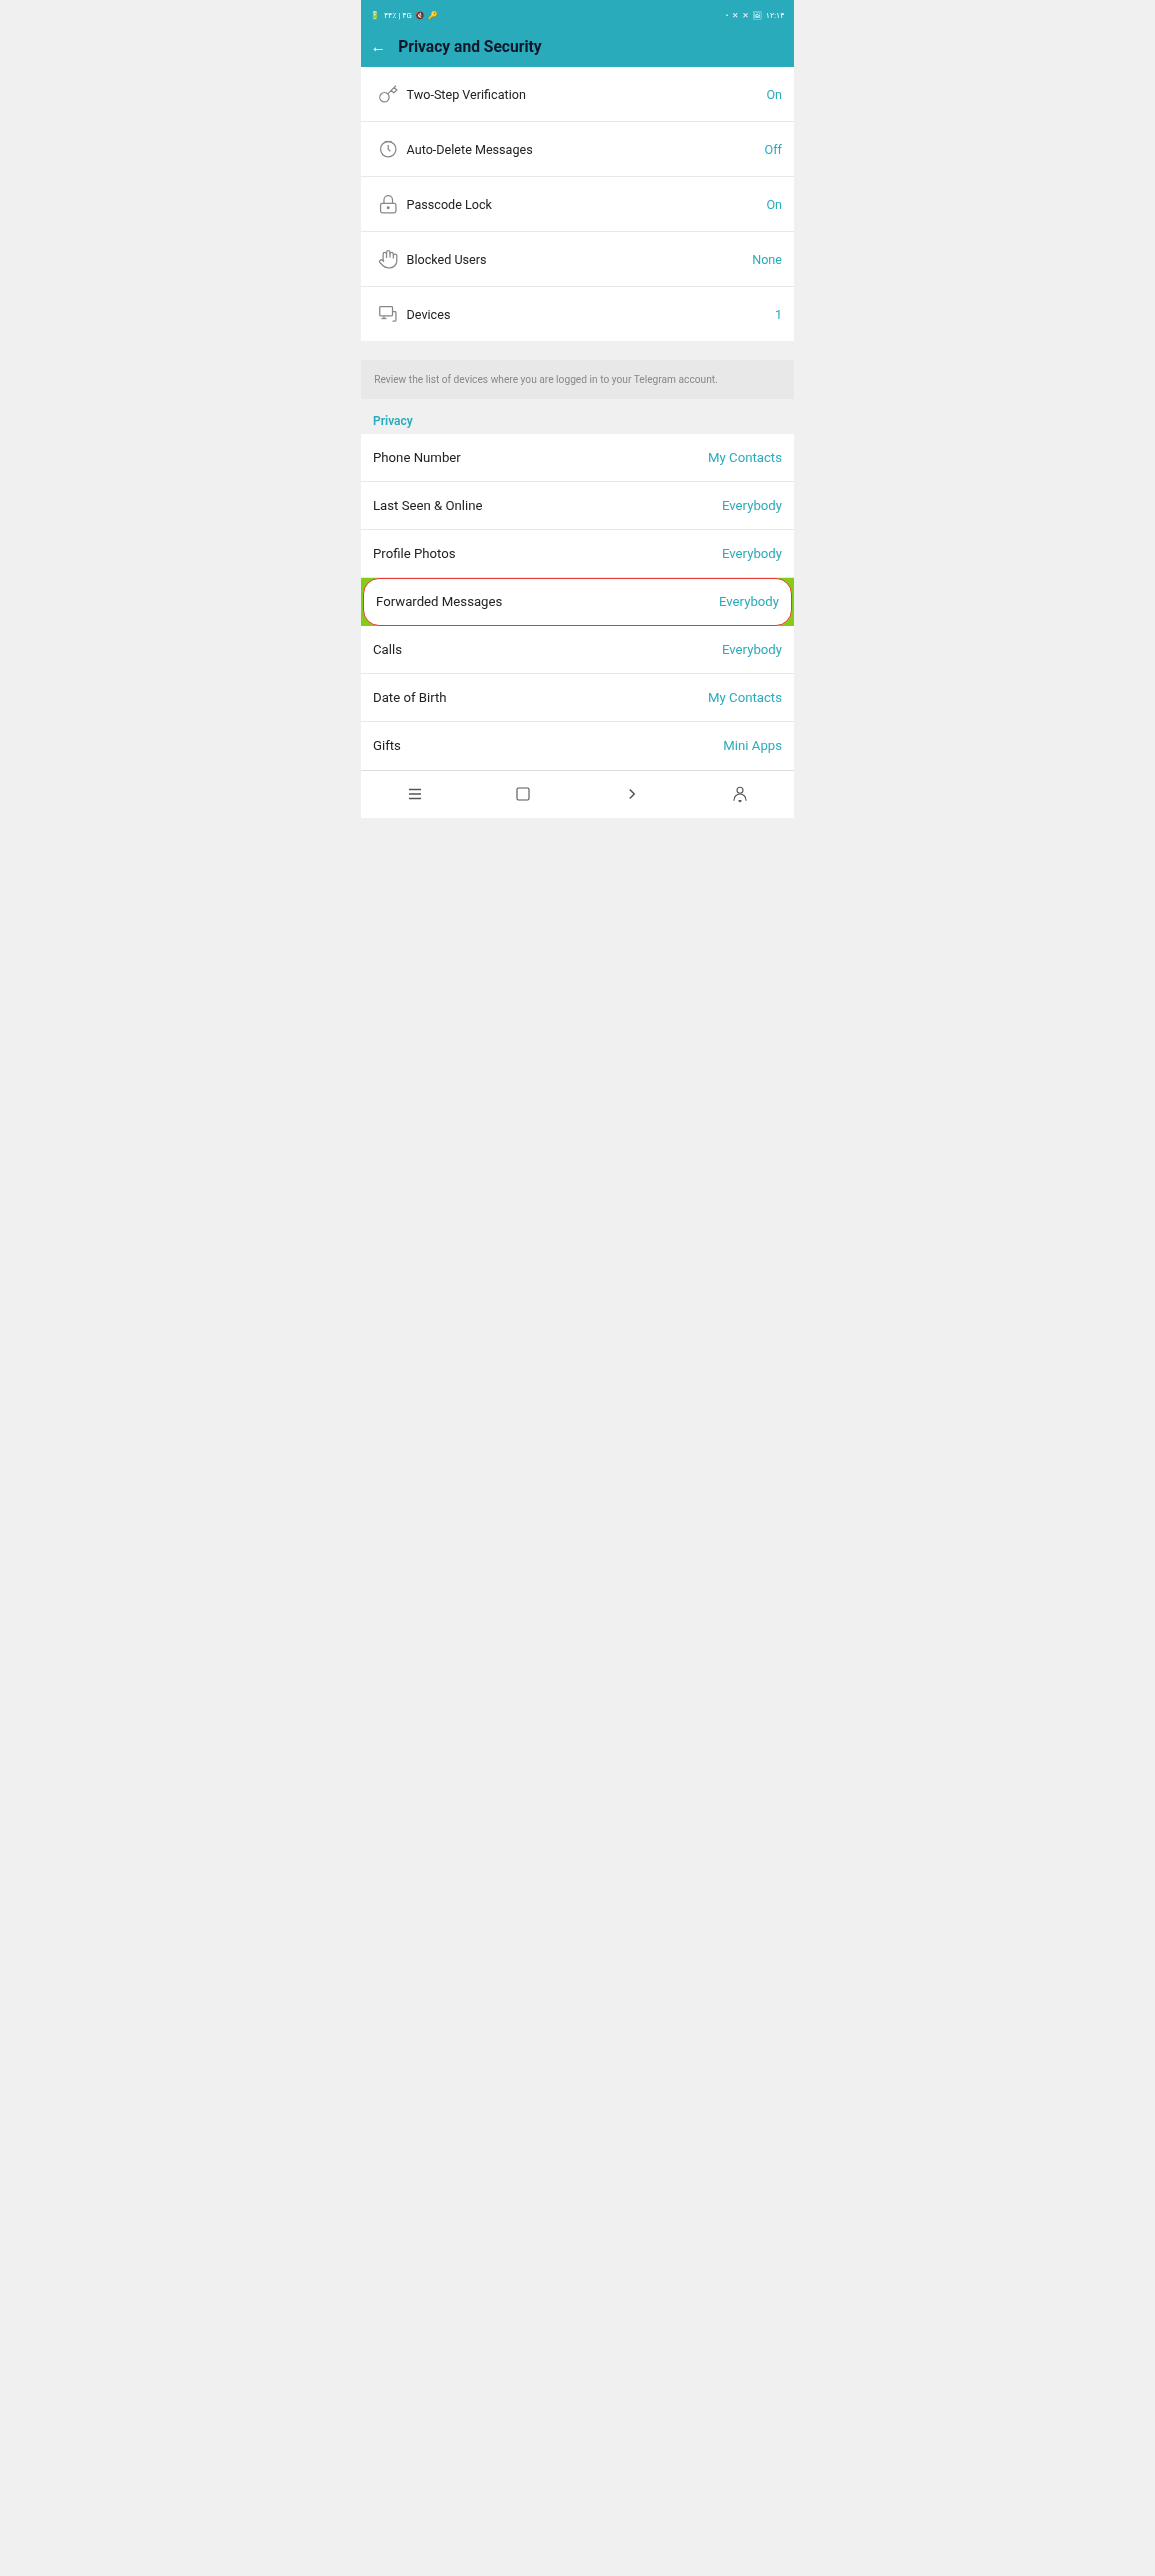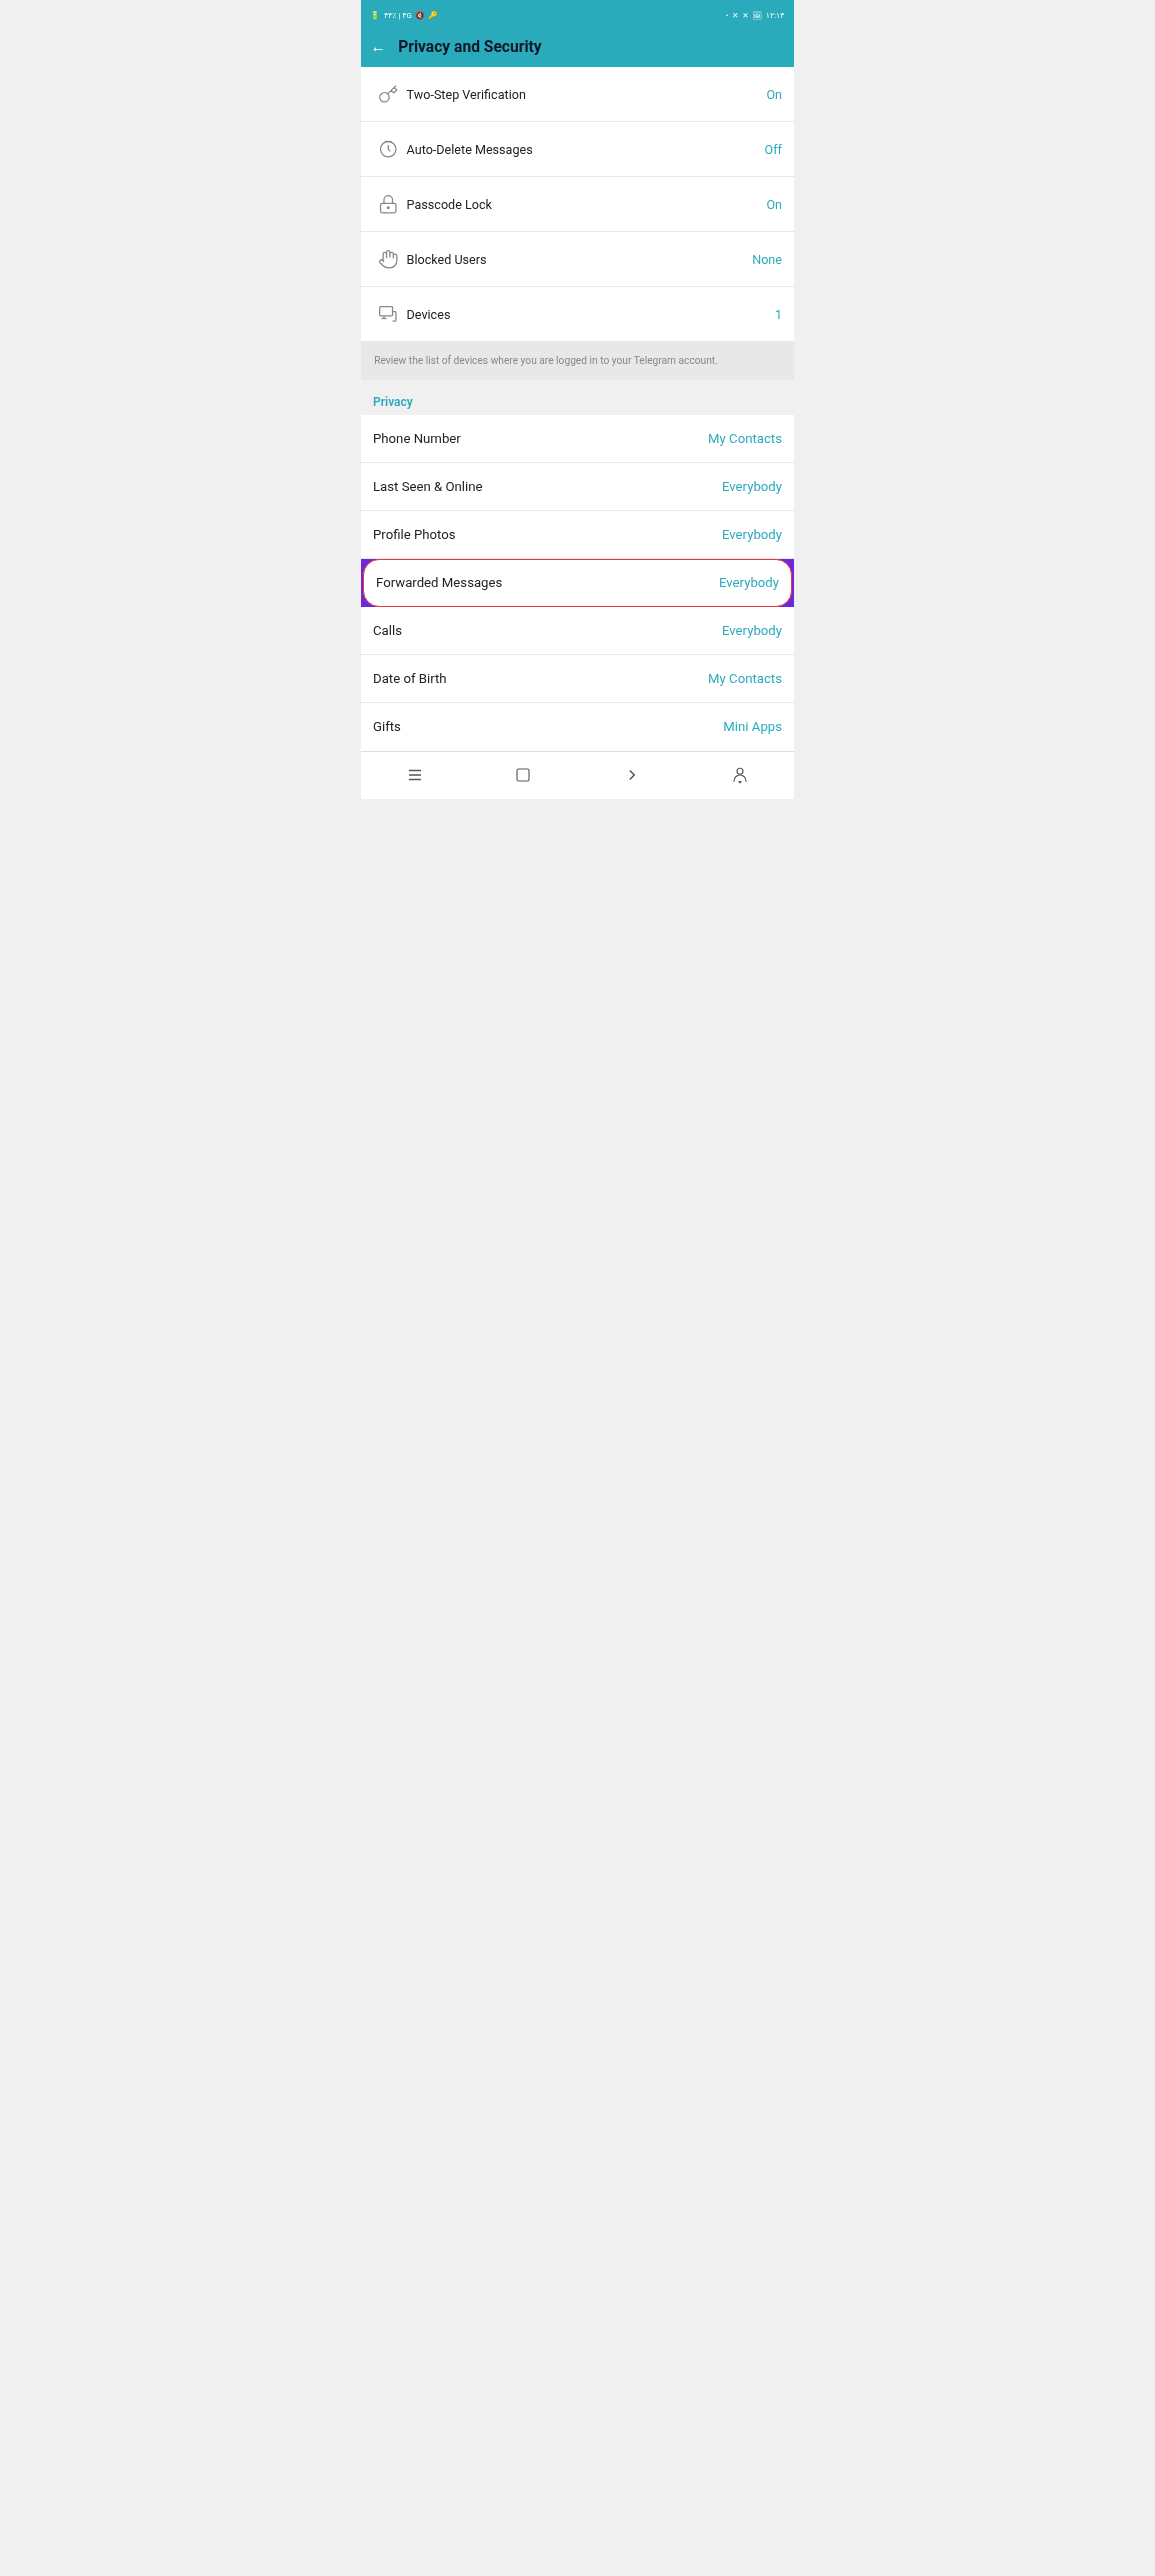--- a/index.html
+++ b/index.html
@@ -70,21 +70,21 @@
 
     
     .section-header {
       padding: 14.4px 12px 6px 12px;
       font-size: 12px;
       font-weight: 600;
       color: #2aabbc;
     }
 
     .settings-group {
-      background: #6d28d9;
+      background: #84cc16;
     }
 
     .settings-item {
       display: flex;
       align-items: center;
       padding: 12px 12px;
       border-bottom: 0.6px solid #e8e8e8;
       background: white;
       cursor: pointer;
       min-height: 48px;
@@ -122,20 +122,21 @@
       font-size: 12.6px;
       color: #2aabbc;
     }
 
     .info-box {
       background: #e8e8e8;
       padding: 12px 13.2px;
       font-size: 10.2px;
       color: #888;
       line-height: 1.5;
+      margin-top: 19px;
     }
 
     
     .privacy-item {
       display: flex;
       align-items: center;
       padding: 13.2px 12px;
       border-bottom: 0.6px solid #e8e8e8;
       background: white;
       cursor: pointer;

